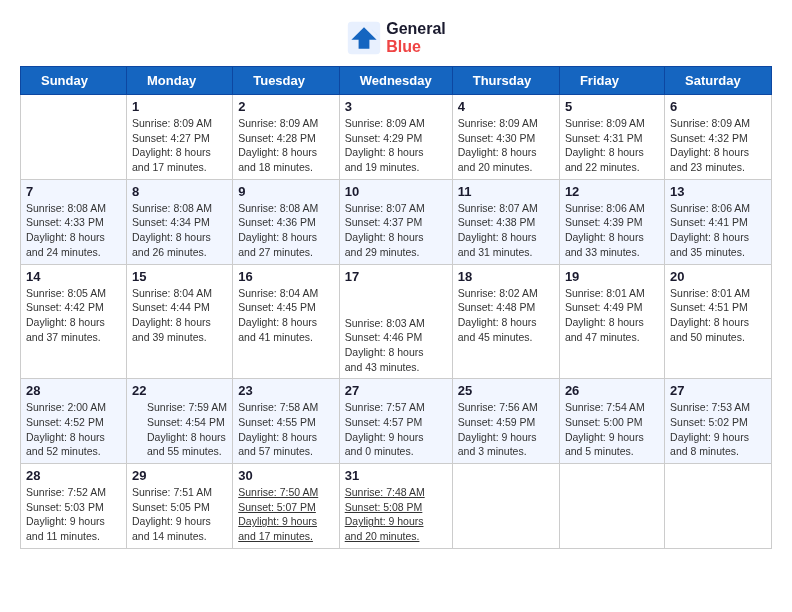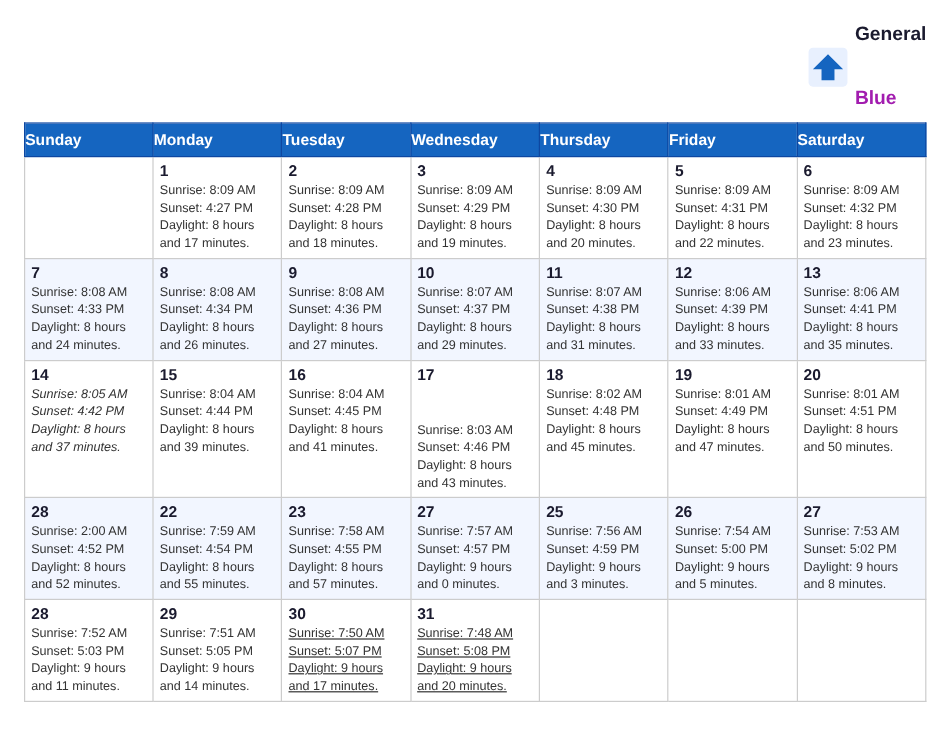--- a/index.html
+++ b/index.html
@@ -5,21 +5,21 @@
     * { box-sizing: border-box; margin: 0; padding: 0; }
     body {
       font-family: Arial, sans-serif;
       background: #fff;
       width: 792px;
       min-height: 612px;
       padding: 20px;
     }
     .header {
       display: flex;
-      justify-content: flex-end;
+      justify-content: center;
       align-items: flex-start;
       margin-bottom: 10px;
     }
     .logo {
       display: flex;
       align-items: center;
       gap: 4px;
     }
     .logo-icon {
       width: 36px;
@@ -39,21 +39,21 @@
       color: #444;
     }
     table {
       width: 100%;
       border-collapse: collapse;
       font-size: 11px;
     }
     thead th {
       background: #1565c0;
       color: #fff;
-      padding: 6px 0;
+      padding: 6px 20px;
       text-align: left;
       font-size: 13px;
       font-weight: bold;
       border: 1px solid #0d47a1;
     }
     td {
       border: 1px solid #ccc;
       vertical-align: top;
       padding: 4px 5px;
       width: 108px;
@@ -81,21 +81,21 @@
 
 <div class="header">
   <div class="logo">
     <svg class="logo-icon" viewBox="0 0 40 40">
       <rect x="2" y="2" width="36" height="36" rx="4" fill="#e8f0fe"></rect>
       <polygon points="20,8 34,22 26,22 26,32 14,32 14,22 6,22" fill="#1565c0"></polygon>
       <polygon points="28,10 36,18 32,14" fill="#42a5f5"></polygon>
     </svg>
     <div>
       <div style="font-size:16px;font-weight:bold;color:#1a1a2e;">General</div>
-      <div style="font-size:16px;font-weight:bold;color:#a21caf;margin-top:36px;">Blue</div>
+      <div style="font-size:16px;font-weight:bold;color:#ef4444;">Blue</div>
     </div>
   </div>
   <div class="title-block">
     <div class="month-title"></div>
     <div class="location"></div>
   </div>
 </div>
 
 <table>
   <thead>
@@ -202,21 +202,21 @@
           <span class="day-num">13</span>
           <div class="cell-info" style="white-space: pre-line;">Sunrise: 8:06 AM
 Sunset: 4:41 PM
 Daylight: 8 hours
 and 35 minutes.</div>
         </td>
       </tr>
       <tr>
         <td>
           <span class="day-num">14</span>
-          <div class="cell-info" style="white-space: pre-line; font-style: italic;">Sunrise: 8:05 AM
+          <div class="cell-info" style="white-space: pre-line;">Sunrise: 8:05 AM
 Sunset: 4:42 PM
 Daylight: 8 hours
 and 37 minutes.</div>
         </td>
         <td>
           <span class="day-num">15</span>
           <div class="cell-info" style="white-space: pre-line;">Sunrise: 8:04 AM
 Sunset: 4:44 PM
 Daylight: 8 hours
 and 39 minutes.</div>
@@ -260,21 +260,21 @@
       <tr>
         <td>
           <span class="day-num">28</span>
           <div class="cell-info" style="white-space: pre-line;">Sunrise: 2:00 AM
 Sunset: 4:52 PM
 Daylight: 8 hours
 and 52 minutes.</div>
         </td>
         <td>
           <span class="day-num">22</span>
-          <div class="cell-info" style="white-space: pre-line;">Sunrise: 7:59 AM
+          <div class="cell-info" style="white-space: pre-line; margin-left: 15px;">Sunrise: 7:59 AM
 Sunset: 4:54 PM
 Daylight: 8 hours
 and 55 minutes.</div>
         </td>
         <td>
           <span class="day-num">23</span>
           <div class="cell-info" style="white-space: pre-line;">Sunrise: 7:58 AM
 Sunset: 4:55 PM
 Daylight: 8 hours
 and 57 minutes.</div>

